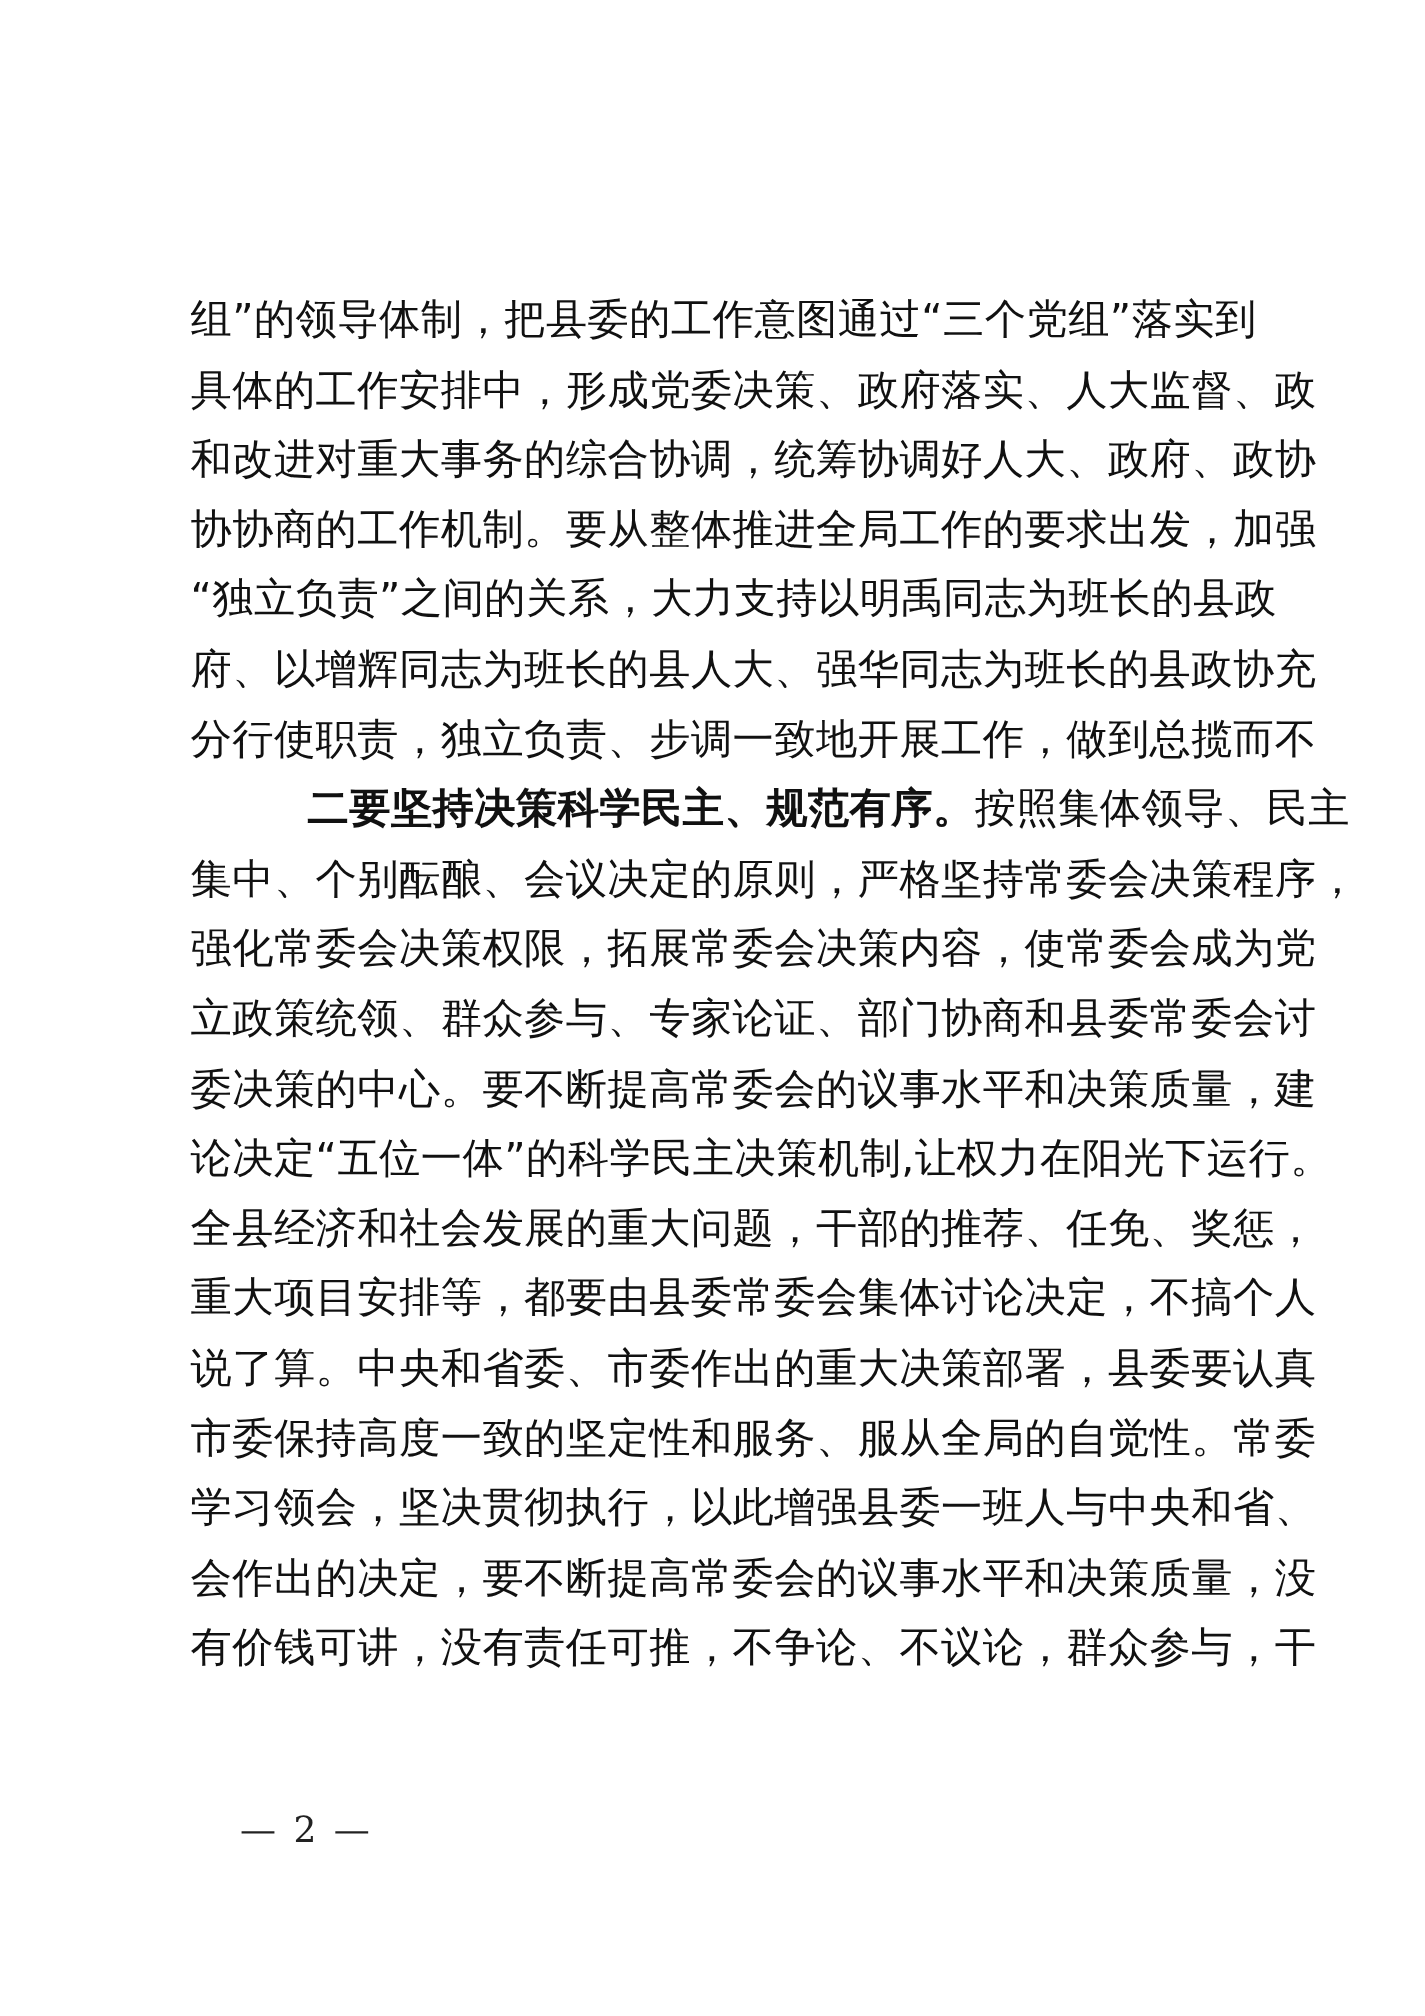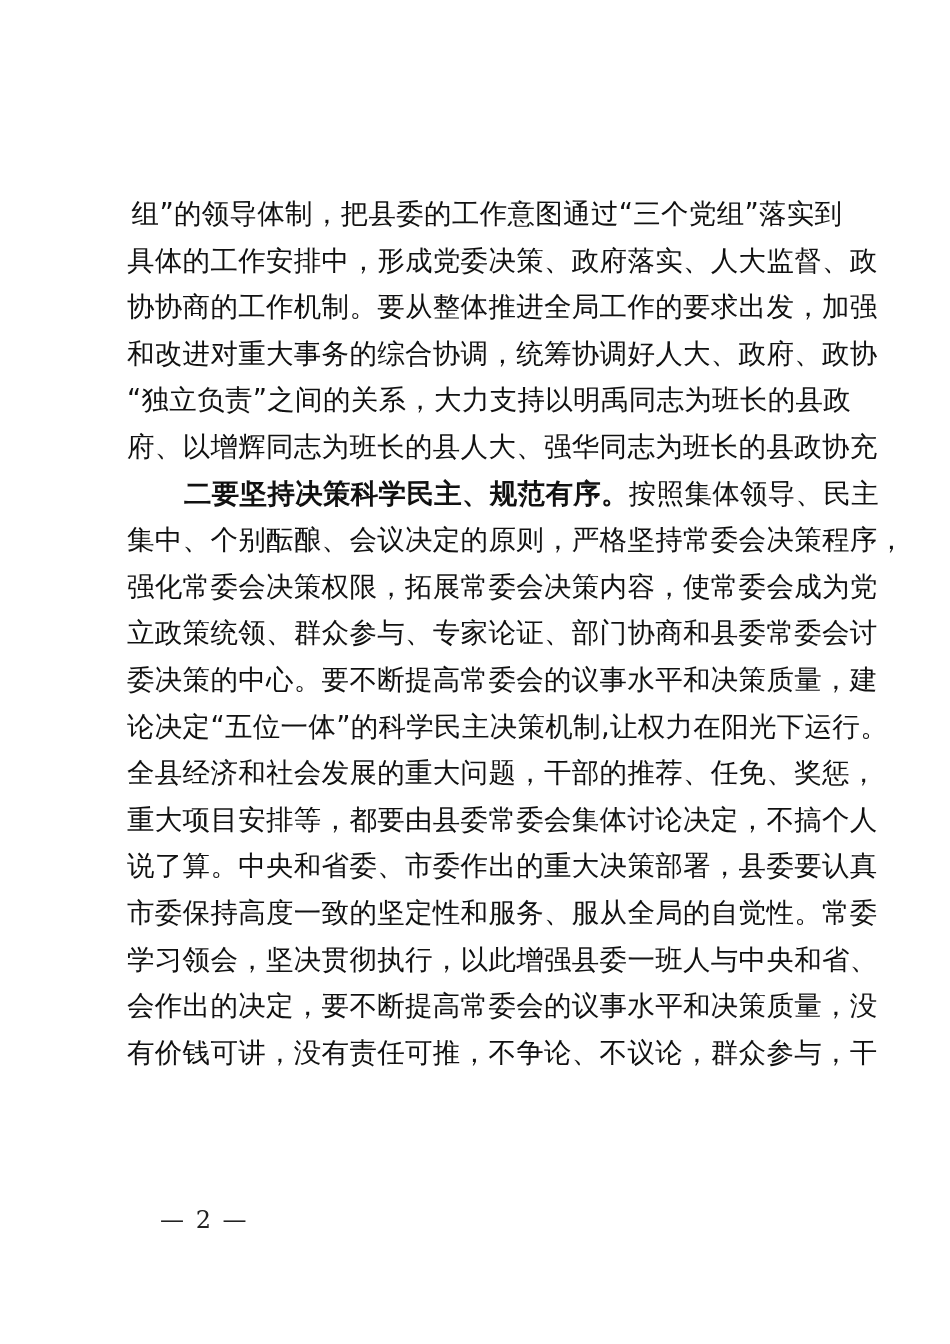--- a/index.html
+++ b/index.html
@@ -1,38 +1,39 @@
 <!DOCTYPE html>
 <html><head>
 <meta charset="utf-8">
 <style>
   html, body { margin: 0; padding: 0; background: #ffffff; }
   body { width: 950px; height: 1344px; position: relative; overflow: hidden;
          font-family: "DejaVu Sans", "Liberation Sans", sans-serif; color: #111111; }
   .page { position: absolute; left: 0; top: 0; width: 950px; height: 1344px; background: #ffffff; }
-  .body-text { position: absolute; left: 127px; top: 190px; width: 720px; text-align: center; }
+  .body-text { position: absolute; left: 127px; top: 190px; width: 720px; }
   .line { display: block; height: 46.6px; line-height: 46.6px; font-size: 27.5px;
           white-space: nowrap; letter-spacing: 0.3px; }
-  .bold { font-weight: bold; }
+  .bold { font-weight: bold; margin-left: 21px; }
   .indent { padding-left: 57px; }
   .footer { position: absolute; left: 160px; top: 1206px; font-family: "DejaVu Serif", "Liberation Serif", serif;
             font-size: 24px; color: #222222; letter-spacing: 2px; }
 </style>
 </head>
 <body>
 
 <div class="page">
   <div class="body-text">
 
     <span class="line">组”的领导体制，把县委的工作意图通过“三个党组”落实到</span>
     <span class="line">具体的工作安排中，形成党委决策、政府落实、人大监督、政</span>
+    <span class="line">和改进对重大事务的综合协调，统筹协调好人大、政府、政协</span>
     <span class="line">协协商的工作机制。要从整体推进全局工作的要求出发，加强</span>
-    <span class="line">和改进对重大事务的综合协调，统筹协调好人大、政府、政协</span>
     <span class="line">“独立负责”之间的关系，大力支持以明禹同志为班长的县政</span>
     <span class="line">府、以增辉同志为班长的县人大、强华同志为班长的县政协充</span>
+    <span class="line">分行使职责，独立负责、步调一致地开展工作，做到总揽而不</span>
 
     <span class="line indent"><span class="bold">二要坚持决策科学民主、规范有序。</span><span>按照集体领导、民主</span></span>
     <span class="line">集中、个别酝酿、会议决定的原则，严格坚持常委会决策程序，</span>
     <span class="line">强化常委会决策权限，拓展常委会决策内容，使常委会成为党</span>
     <span class="line">立政策统领、群众参与、专家论证、部门协商和县委常委会讨</span>
     <span class="line">委决策的中心。要不断提高常委会的议事水平和决策质量，建</span>
     <span class="line">论决定“五位一体”的科学民主决策机制,让权力在阳光下运行。</span>
     <span class="line">全县经济和社会发展的重大问题，干部的推荐、任免、奖惩，</span>
     <span class="line">重大项目安排等，都要由县委常委会集体讨论决定，不搞个人</span>
     <span class="line">说了算。中央和省委、市委作出的重大决策部署，县委要认真</span>

